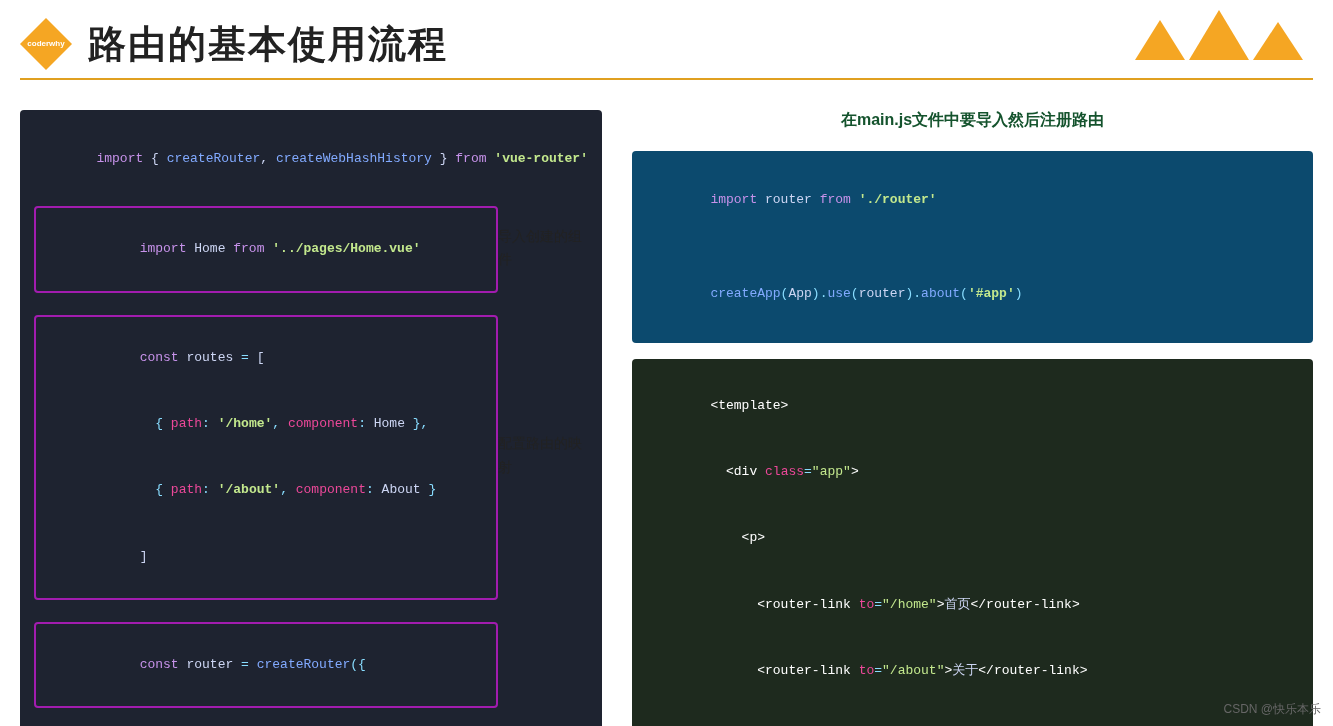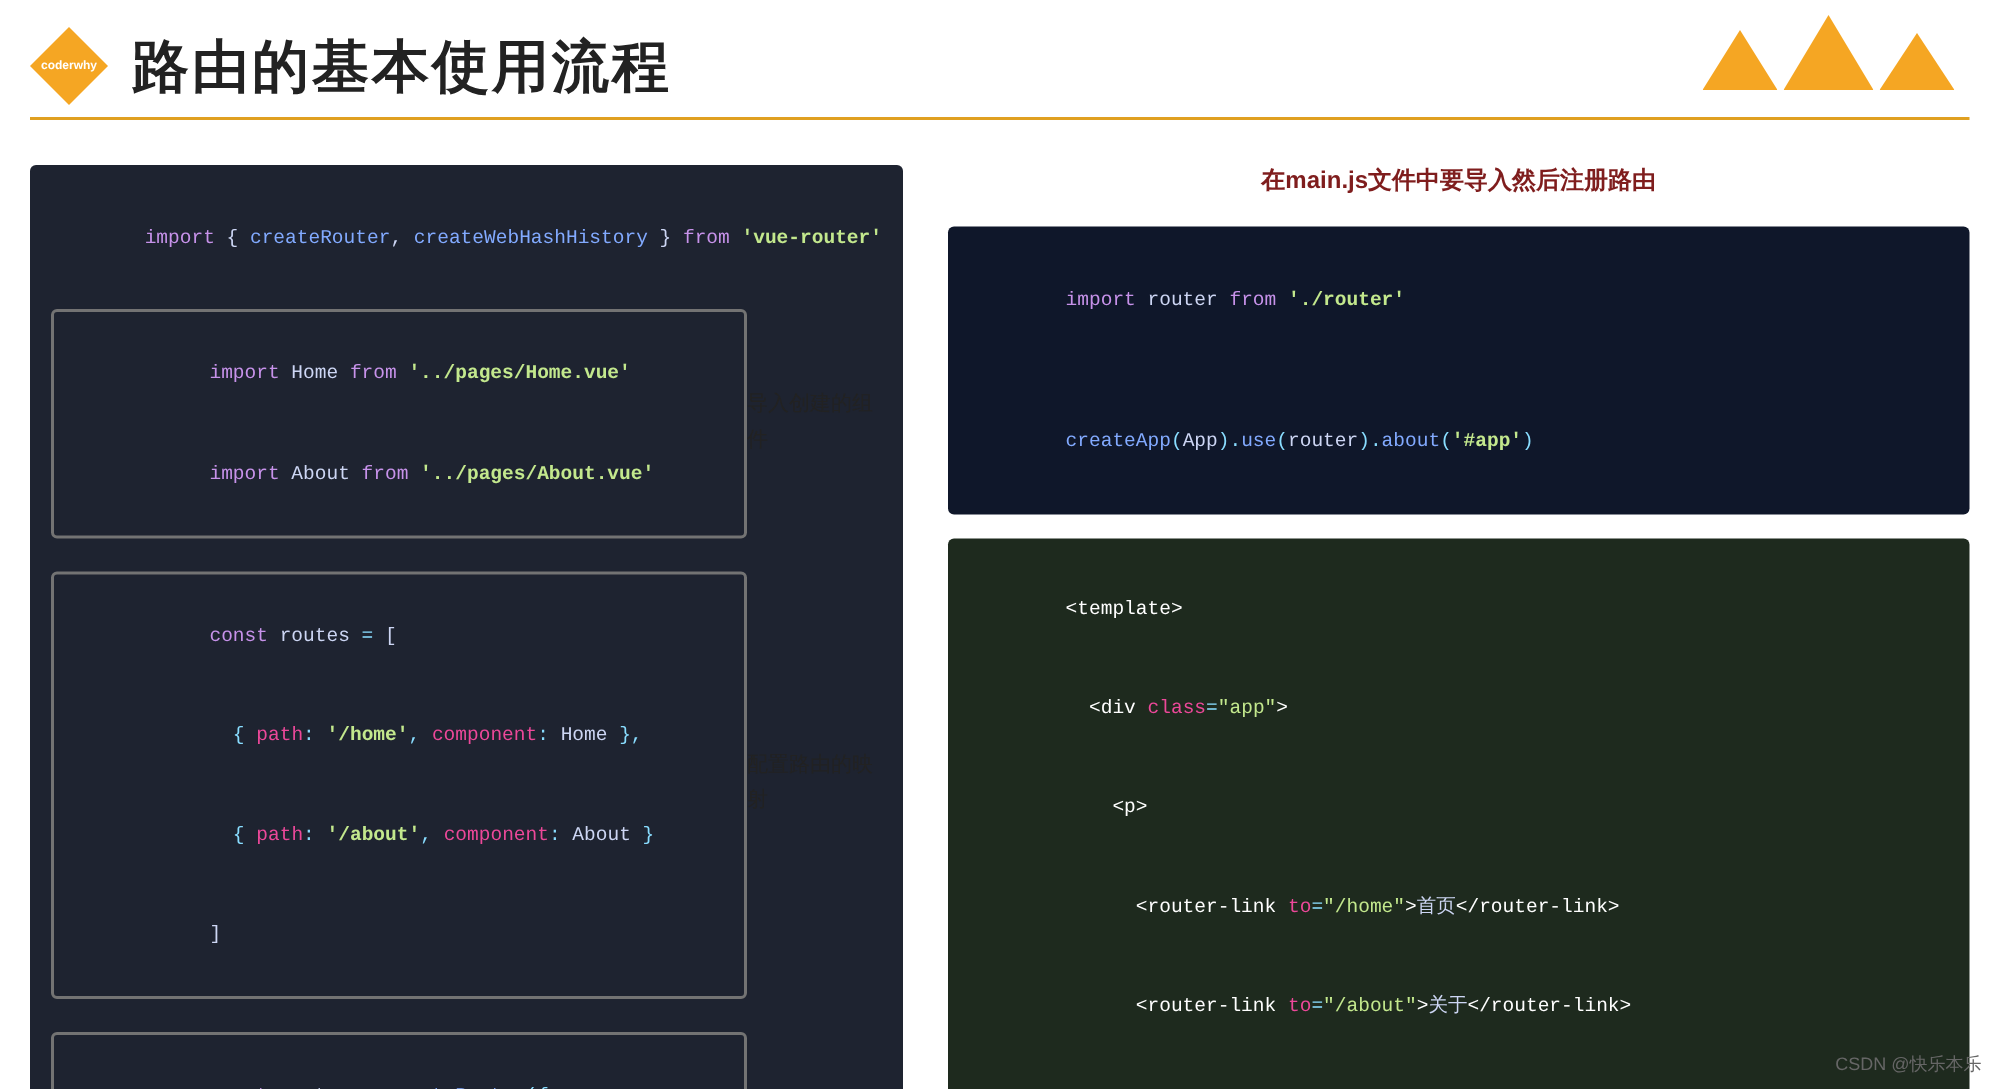--- a/index.html
+++ b/index.html
@@ -81,21 +81,21 @@
       border-radius: 4px;
       padding: 16px 14px;
       font-family: 'Consolas', 'Courier New', monospace;
       font-size: 13px;
       line-height: 1.7;
       color: #cdd6f4;
     }
     .code-block-main .line { display: block; white-space: pre; }
 
     .bordered-section {
-      border: 2px solid #737373;
+      border: 2px solid #a21caf;
       border-radius: 4px;
       padding: 8px 10px;
       margin: 8px 0;
     }
 
     
     .kw { color: #c792ea; margin-top: 32px; } 
     .fn { color: #82aaff; } 
     .str { color: #c3e88d; font-weight: bold; }
     .punct { color: #89ddff; }
@@ -107,28 +107,28 @@
     
     .right-panel {
       flex: 1;
       display: flex;
       flex-direction: column;
       gap: 16px;
     }
 
     .right-title {
       font-size: 16px;
-      color: #7f1d1d;
+      color: #14532d;
       font-weight: bold;
       margin-bottom: 4px;
       text-align: center;
     }
 
     .code-block-sm {
-      background: #0f172a;
+      background: #0c4a6e;
       border-radius: 4px;
       padding: 14px 16px;
       font-family: 'Consolas', 'Courier New', monospace;
       font-size: 13px;
       line-height: 1.8;
       color: #cdd6f4;
     }
     .code-block-sm .line { display: block; white-space: pre; }
 
     .code-block-template {
@@ -192,23 +192,20 @@
 
       <span class="line">
         <span class="kw">import</span><span class="plain"> { </span><span class="fn">createRouter</span><span class="plain">, </span><span class="fn">createWebHashHistory</span><span class="plain"> } </span><span class="kw">from</span><span class="plain"> </span><span class="str">'vue-router'</span>
       </span>
 
       <div class="section-row">
         <div class="section-code bordered-section">
           <span class="line">
             <span class="kw">import</span><span class="plain"> Home </span><span class="kw">from</span><span class="plain"> </span><span class="str">'../pages/Home.vue'</span>
           </span>
-          <span class="line">
-            <span class="kw">import</span><span class="plain"> About </span><span class="kw">from</span><span class="plain"> </span><span class="str">'../pages/About.vue'</span>
-          </span>
         </div>
         <div class="section-annot">
           <span>导入创建的组件</span>
         </div>
       </div>
 
       <div class="section-row">
         <div class="section-code bordered-section">
           <span class="line">
             <span class="kw">const</span><span class="plain"> routes </span><span class="punct">=</span><span class="plain"> [</span>

